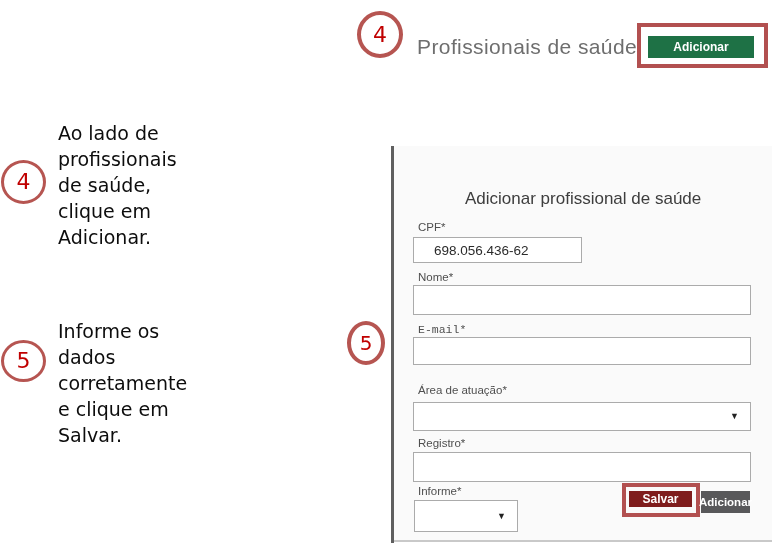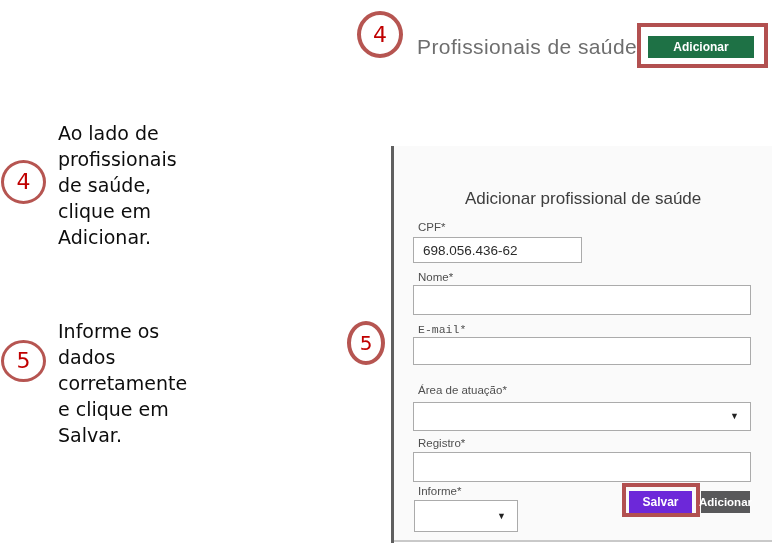--- a/index.html
+++ b/index.html
@@ -71,21 +71,21 @@
     justify-content: center;
     border: none;
     color: #ffffff;
     font-family: "Liberation Sans", sans-serif;
     font-size: 12px;
     font-weight: bold;
     cursor: pointer;
     padding: 8px;
   }
   .btn-add    { left: 648px; top: 36px;  width: 106px; height: 22px; background: #1e7145; }
-  .btn-save   { left: 629px; top: 491px; width: 63px;  height: 22px; background: #6d28d9; }
+  .btn-save   { left: 629px; top: 491px; width: 63px;  height: 16px; background: #7f1d1d; }
   .btn-cancel { left: 701px; top: 491px; width: 49px;  height: 22px; background: #58585a; font-size: 11.5px; }
 
   
   .divider {
     position: absolute;
     left: 391px; top: 146px;
     width: 3px; height: 397px;
     background: #5f5f5f;
   }
   .panel {
@@ -116,21 +116,21 @@
   .l-registro { top: 437px; }
   .l-estado   { top: 485px; }
 
   .finput {
     position: absolute;
     border: 1px solid #ababab;
     background: #ffffff;
     font-family: "Liberation Sans", sans-serif;
     font-size: 13.5px;
     color: #2b2b2b;
-    padding: 0 9px;
+    padding: 0 20px;
     outline: none;
   }
   .in-cpf      { left: 413px; top: 237px; width: 169px; height: 26px; }
   .in-nome     { left: 413px; top: 285px; width: 338px; height: 30px; }
   .in-email    { left: 413px; top: 337px; width: 338px; height: 28px; }
   .in-registro { left: 413px; top: 452px; width: 338px; height: 30px; }
 
   .fselect {
     position: absolute;
     border: 1px solid #ababab;

